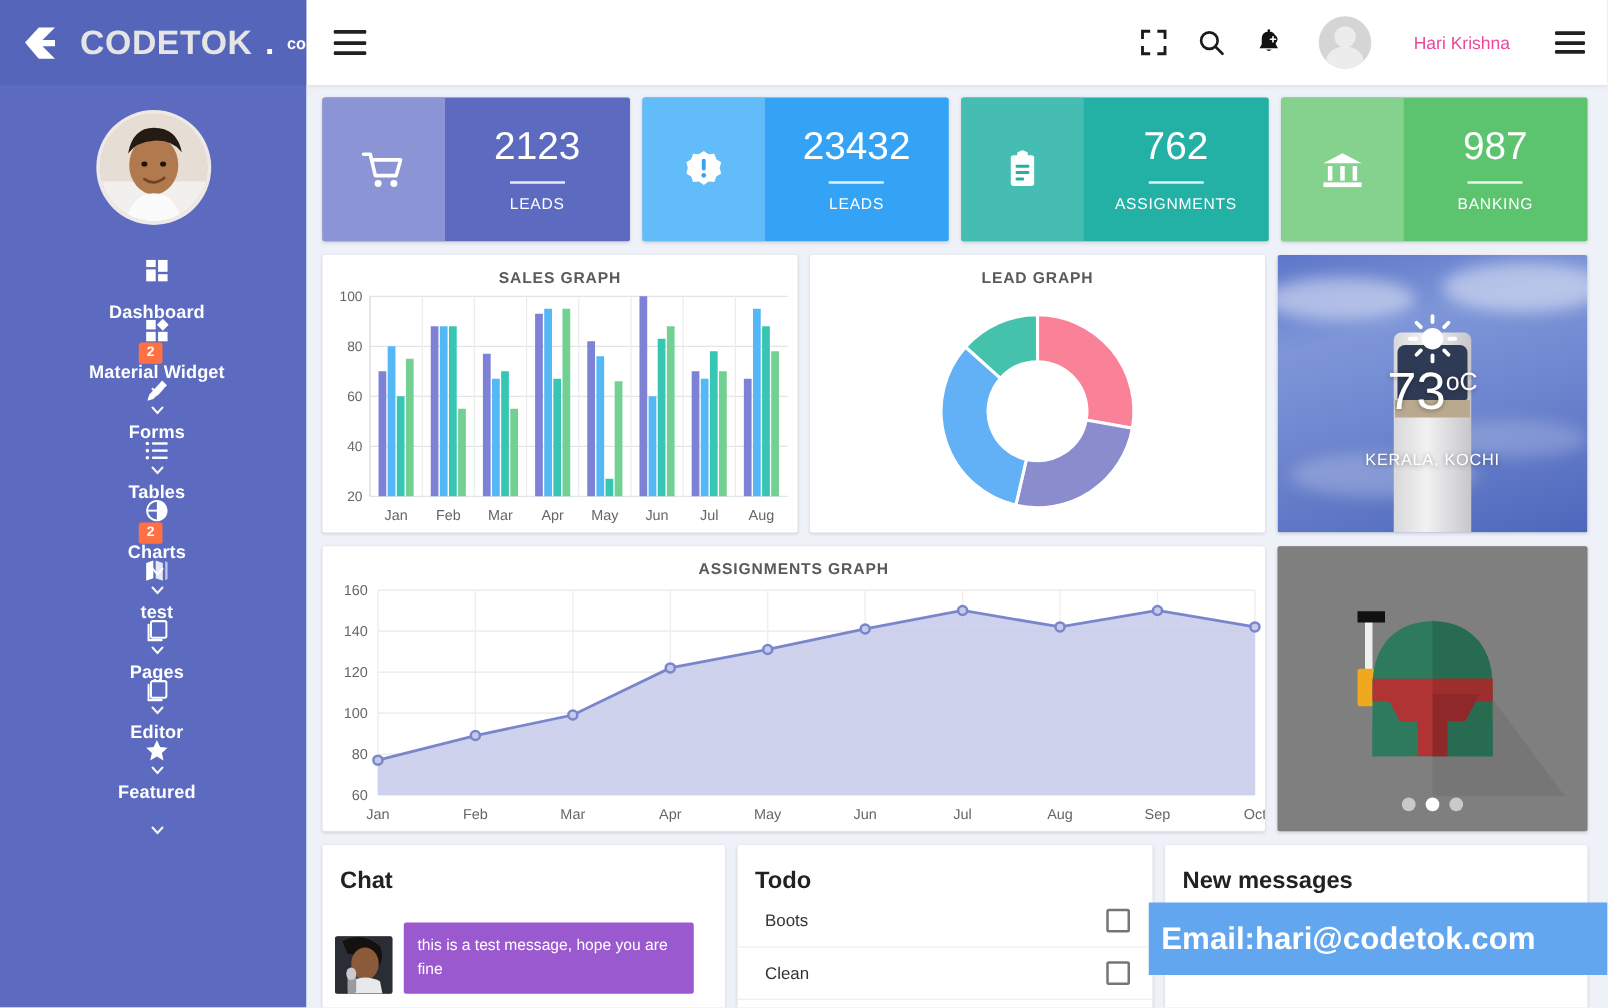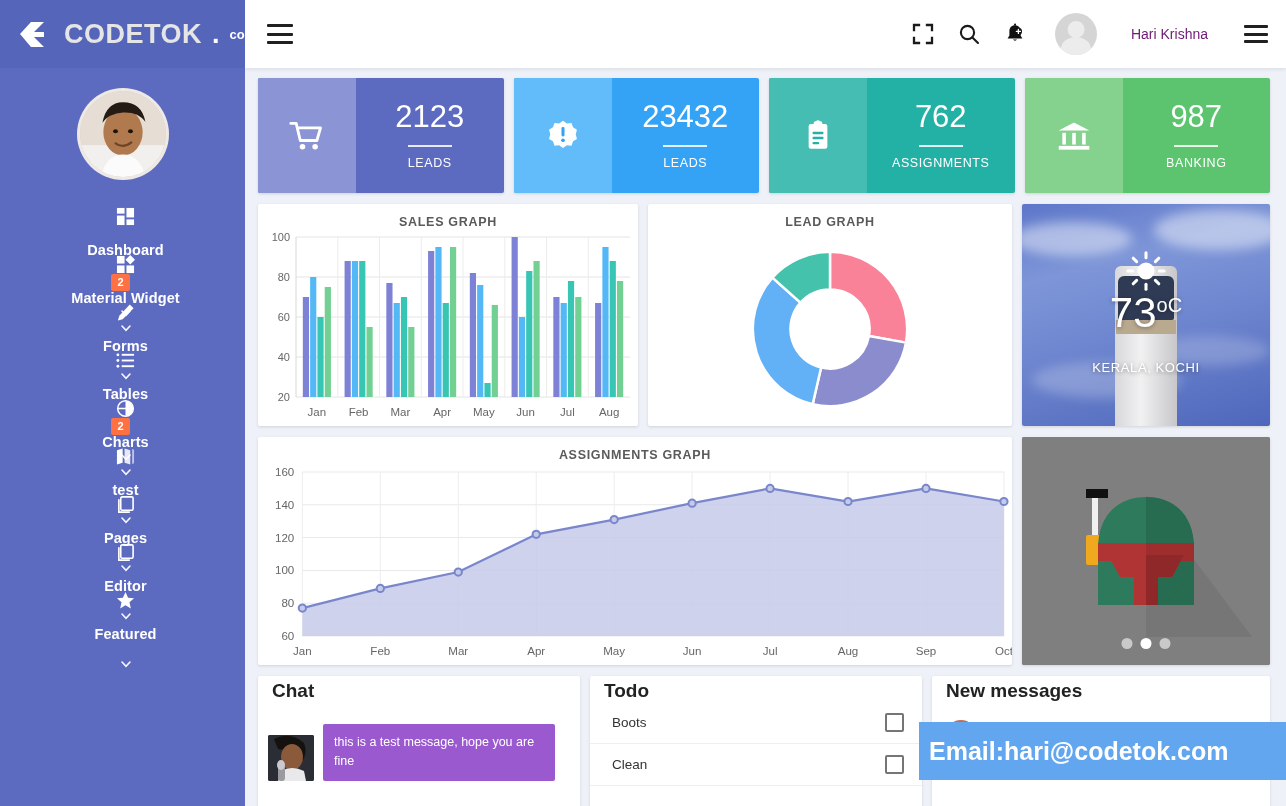--- a/index.html
+++ b/index.html
@@ -66,21 +66,21 @@
   .hamb span { display:block; height:3px; background:#202020; border-radius:1px; }
   .spacer { flex: 1; }
   .topicons { display: flex; align-items: center; gap: 22px; }
   .ticon { width: 24px; height: 24px; cursor:pointer; display:flex; align-items:center; justify-content:center; }
   .avatar-sm {
     width: 42px; height: 42px; border-radius: 50%; background: #d5d5d5;
     overflow:hidden; position: relative; margin-left: 6px;
   }
   .avatar-sm .head { position:absolute; left:50%; top:19%; width:40%; height:40%; background:#ececec; border-radius:50%; transform:translateX(-50%); }
   .avatar-sm .body { position:absolute; left:50%; top:58%; width:72%; height:58%; background:#ececec; border-radius:50% 50% 0 0; transform:translateX(-50%); }
-  .uname { font-size: 14px; color: #701a75; margin-left: 12px; margin-right: 14px; white-space:nowrap; }
+  .uname { font-size: 14px; color: #ec4899; margin-left: 12px; margin-right: 14px; white-space:nowrap; }
 
   .content { flex: 1; padding: 10px 16px 0 13px; overflow: hidden; }
 
   
   .stats { display: flex; gap: 10px; }
   .stat {
     flex: 1; height: 115px; display: flex; border-radius: 2px; overflow:hidden;
     box-shadow: 0 1px 3px rgba(0,0,0,.13);
   }
   .stat-ico { width: 98px; display:flex; align-items:center; justify-content:center; }
@@ -117,21 +117,21 @@
   .dots { position:absolute; bottom:16px; left:50%; transform:translateX(-50%); display:flex; gap:8px; }
   .dot { width:11px; height:11px; border-radius:50%; background:#c9c9c9; cursor:pointer; }
   .dot.active { background:#fff; }
 
   
   .row4 { display:flex; gap:10px; margin-top:11px; }
   .panel { background:#fff; border-radius:2px; box-shadow:0 1px 3px rgba(0,0,0,.13); height:150px; position:relative; overflow:hidden; }
   .chat-panel { width: 322px; }
   .todo-panel { width: 332px; }
   .msg-panel { flex:1; }
-  .panel-h { font-size:19px; color:#222; font-weight:700; padding:4px 0 0 14px; }
+  .panel-h { font-size:19px; color:#222; font-weight:700; padding:18px 0 0 14px; }
   .chat-row { display:flex; align-items:flex-end; gap:9px; padding:22px 10px 0 10px; }
   .chat-av { width:46px; height:46px; border-radius:2px; overflow:hidden; background:#31343b; position:relative; flex:0 0 46px; }
   .bubble { background:#9b59d0; color:#fff; font-size:12.5px; line-height:1.55; border-radius:2px; padding:9px 11px; max-width:232px; }
   .todo-row { display:flex; align-items:center; justify-content:space-between; padding:0 18px 0 22px; height:42px; border-bottom:1px solid #efefef; }
   .todo-row:first-of-type { margin-top:28px; }
   .todo-txt { font-size:13.5px; color:#333; }
   .cbox { width:19px; height:19px; border:2px solid #757575; border-radius:2px; cursor:pointer; background:#fff; }
   .msg-row { display:flex; align-items:center; gap:10px; padding:18px 14px 0; }
   .msg-av { width:30px; height:30px; border-radius:50%; background:#c96b4a; flex:0 0 30px; }
 

